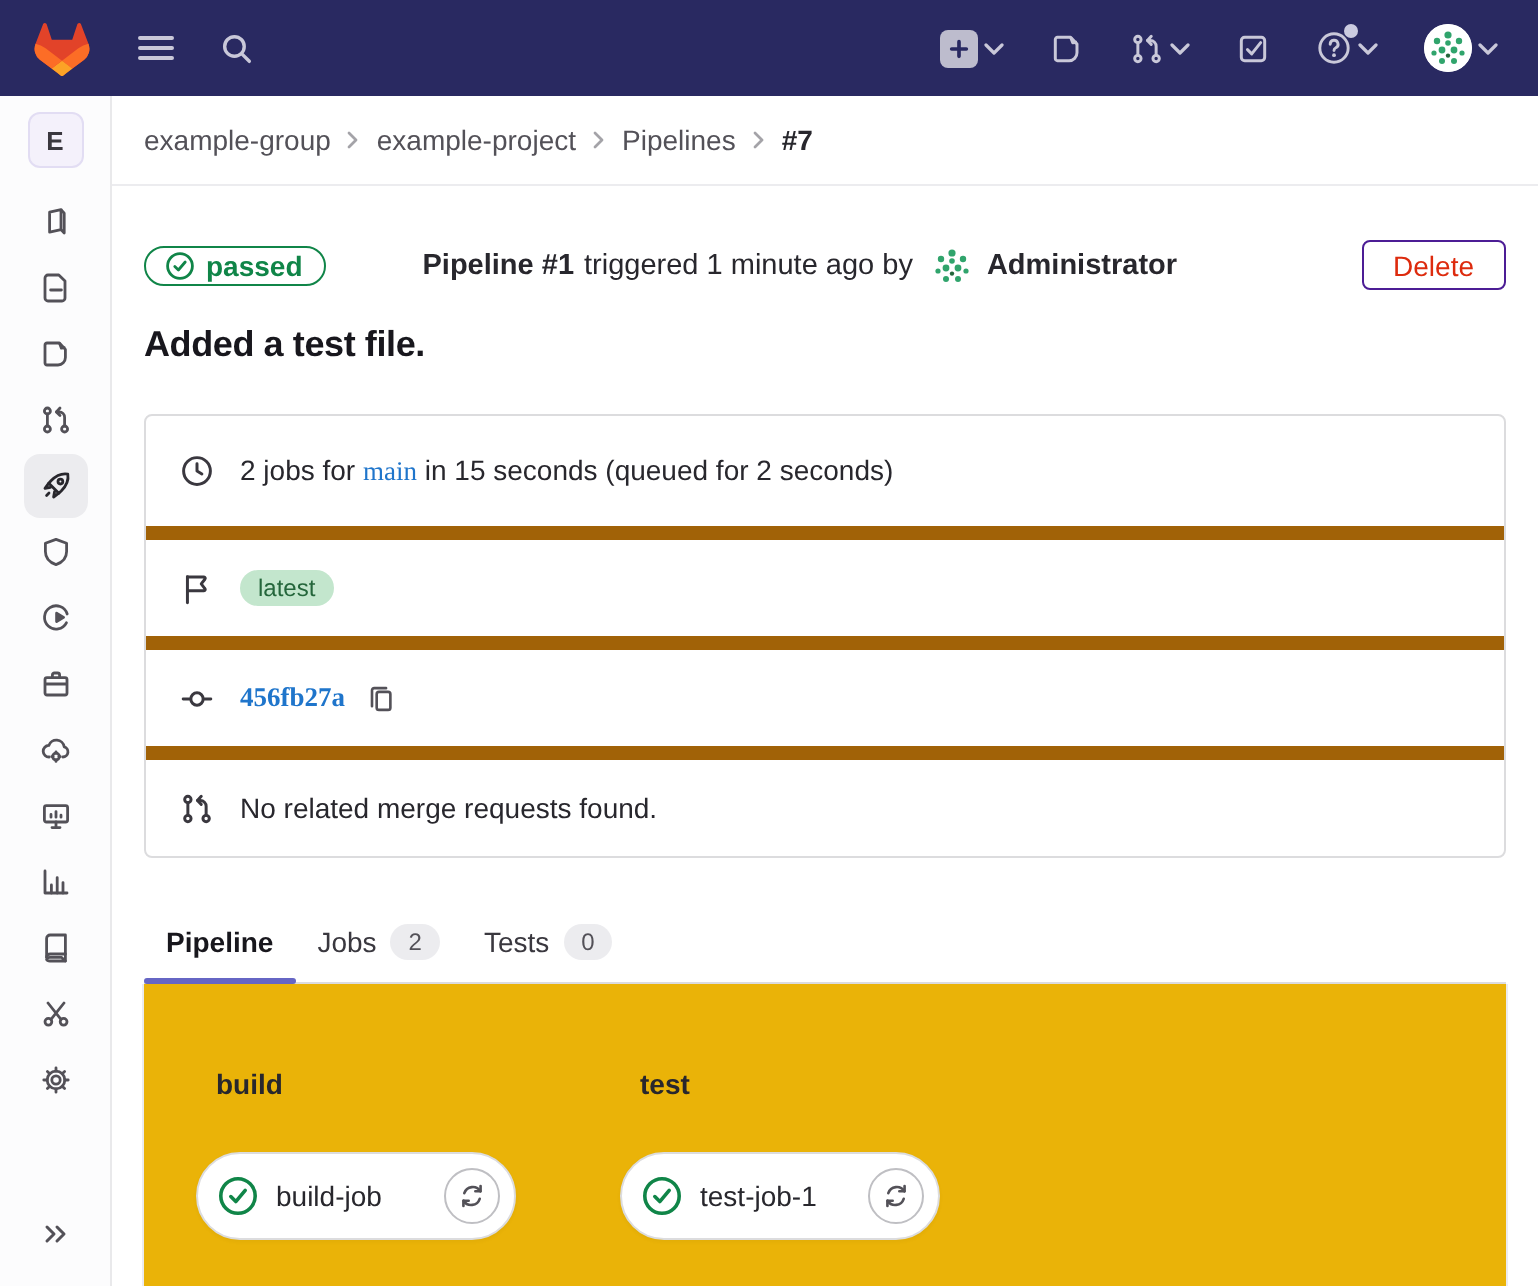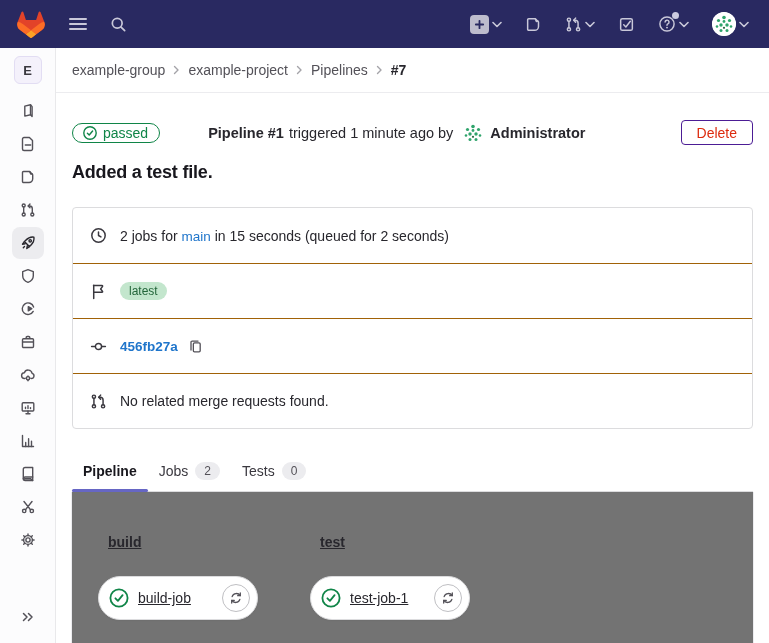--- a/index.html
+++ b/index.html
@@ -1,18 +1,18 @@
 <!DOCTYPE html>
 <html><head>
 <meta charset="utf-8">
 <style>
   * { margin:0; padding:0; box-sizing:border-box; }
   html,body { width:769px; height:643px; overflow:hidden; }
   body { font-family:"Liberation Sans", sans-serif; color:#28272d; background:#fff; font-size:14px; }
-  .mono { font-family:Liberation Sans, sans-serif; }
+  .mono { font-family:Liberation Serif, serif; }
 
   .app { width:769px; height:643px; display:flex; flex-direction:column; }
 
   
   .navbar { height:48px; background:#292961; display:flex; align-items:center; padding:0 16px; flex:none; }
   .navbar .icon-btn { background:none; border:none; color:#c9c8d9; display:inline-flex; align-items:center; gap:3px; cursor:pointer; padding:4px; border-radius:4px; }
   .logo { width:30px; height:30px; display:inline-flex; align-items:center; cursor:pointer; }
   .nav-left { display:flex; align-items:center; gap:14px; }
   .nav-right { margin-left:auto; display:flex; align-items:center; gap:15px; }
   .plusbox { width:19px; height:19px; border-radius:4px; background:#bdbccd; display:inline-flex; align-items:center; justify-content:center; color:#292961; font-weight:bold; }
@@ -31,43 +31,43 @@
   
   .main { flex:1; display:flex; flex-direction:column; min-width:0;gap:12px; }
   .breadcrumb-bar { height:45px; flex:none; display:flex; align-items:center; gap:8px; padding:0 16px; border-bottom:1px solid #ececef; font-size:14px; color:#535158; }
   .breadcrumb-bar a { color:#535158; text-decoration:none; cursor:pointer; }
   .crumb-sep { color:#a4a3a8; display:inline-flex; }
   .crumb-current { color:#28272d; font-weight:600; }
 
   .content { flex:1; display:flex; flex-direction:column; padding:0 16px; min-height:0; }
 
   .status-row { display:flex; align-items:center; padding-top:15px; gap:12px; }
-  .badge-passed { display:inline-flex; align-items:center; gap:5px; border:1px solid #108548; color:#108548; font-weight:400; border-radius:14px; height:20px; padding:0 11px 0 9px; background:#fff; cursor:pointer; }
+  .badge-passed { display:inline-flex; align-items:center; gap:5px; border:1px solid #108548; color:#108548; font-weight:700; border-radius:14px; height:20px; padding:0 11px 0 9px; background:#fff; cursor:pointer; }
   .status-text { display:flex; align-items:center; gap:5px; font-size:14.5px;margin-left:36px; }
   .status-text b { font-weight:700; }
   .btn-danger { margin-left:auto; height:25px; padding:0 15px; border-radius:4px; border:1px solid #4c1d95; background:#fff; color:#dd2b0e; font-size:14px; cursor:pointer; font-family:inherit; }
 
   h1.commit-title { font-size:18px; font-weight:700; letter-spacing:-.2px; color:#18171d; margin-top:17px; }
 
   .info-card { margin-top:24px; border:1px solid #dcdcde; border-radius:4px; }
-  .info-row { display:flex; align-items:center; gap:13px; height:55px; padding:0 17px; border-top:1px solid #a16207; color:#28272d; }
+  .info-row { display:flex; align-items:center; gap:13px; height:55px; padding:0 17px; border-top:7px solid #a16207; color:#28272d; }
   .info-row:first-child { border-top:none; }
   .info-row .ric { color:#3a383f; display:inline-flex; flex:none; }
   .link-blue { color:#1f75cb; text-decoration:none; cursor:pointer; }
   .badge-latest { background:#c3e6cd; color:#24663b; font-size:12px; border-radius:10px; padding:3px 9px; line-height:1; }
   .sha-link { font-weight:600; font-size:13.5px; }
   .copy-btn { background:none; border:none; color:#535158; cursor:pointer; display:inline-flex; padding:2px; }
 
   .tabs { margin-top:24px; display:flex; border-bottom:1px solid #dcdcde; flex:none; }
   .tab { display:inline-flex; align-items:center; gap:7px; padding:9px 11px 11px; font-size:14px; color:#3a383f; cursor:pointer; position:relative; background:none; border:none; font-family:inherit; }
   .tab.active { font-weight:700; color:#18171d; }
   .tab.active::after { content:""; position:absolute; left:0; right:0; bottom:-1px; height:3px; background:#6666c4; border-radius:2px; }
   .tab-badge { background:#ececef; color:#535158; font-size:12px; border-radius:10px; padding:3px 9px; line-height:1; }
 
-  .graph { flex:1; background:#737373; border:1px solid #ececef; border-top:none; border-bottom:none; margin:0 -1px; padding:42px 26px 0; display:flex;text-decoration:underline; }
+  .graph { flex:1; background:#eab308; border:1px solid #ececef; border-top:none; border-bottom:none; margin:0 -1px; padding:42px 26px 0; display:flex; }
   .stage { width:212px; flex:none; }
   .stage-name { font-weight:700; font-size:14px; color:#28272d; margin:0 0 26px 10px; }
   .job-pill { width:160px; height:44px; background:#fff; border:1px solid #dcdcde; border-radius:22px; display:flex; align-items:center; padding:0 7px 0 9px; box-shadow:0 1px 2px rgba(31,30,36,.04); cursor:pointer; }
   .job-name { margin-left:8px; font-size:14px; color:#28272d; }
   .retry-btn { margin-left:auto; width:28px; height:28px; border-radius:50%; border:1px solid #bfbfc3; background:#fff; color:#535158; display:inline-flex; align-items:center; justify-content:center; cursor:pointer; }
   .ci-pass { color:#108548; display:inline-flex; flex:none; }
 
   svg { display:block; }
 </style>
 </head>

